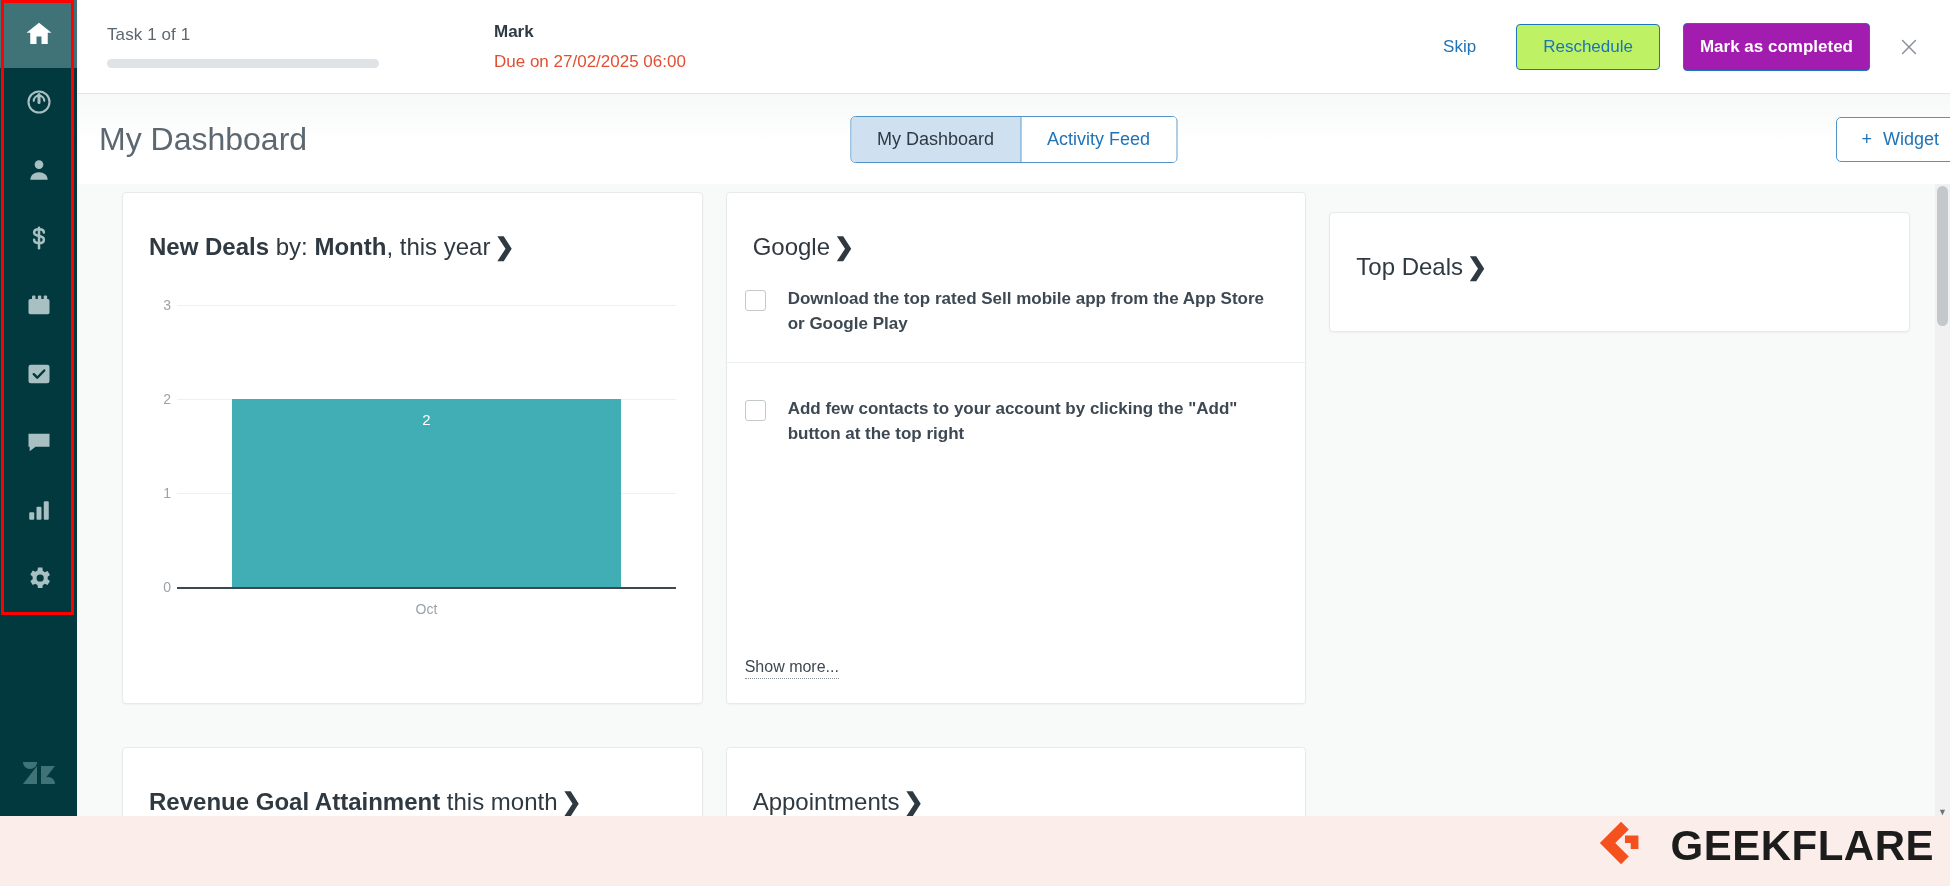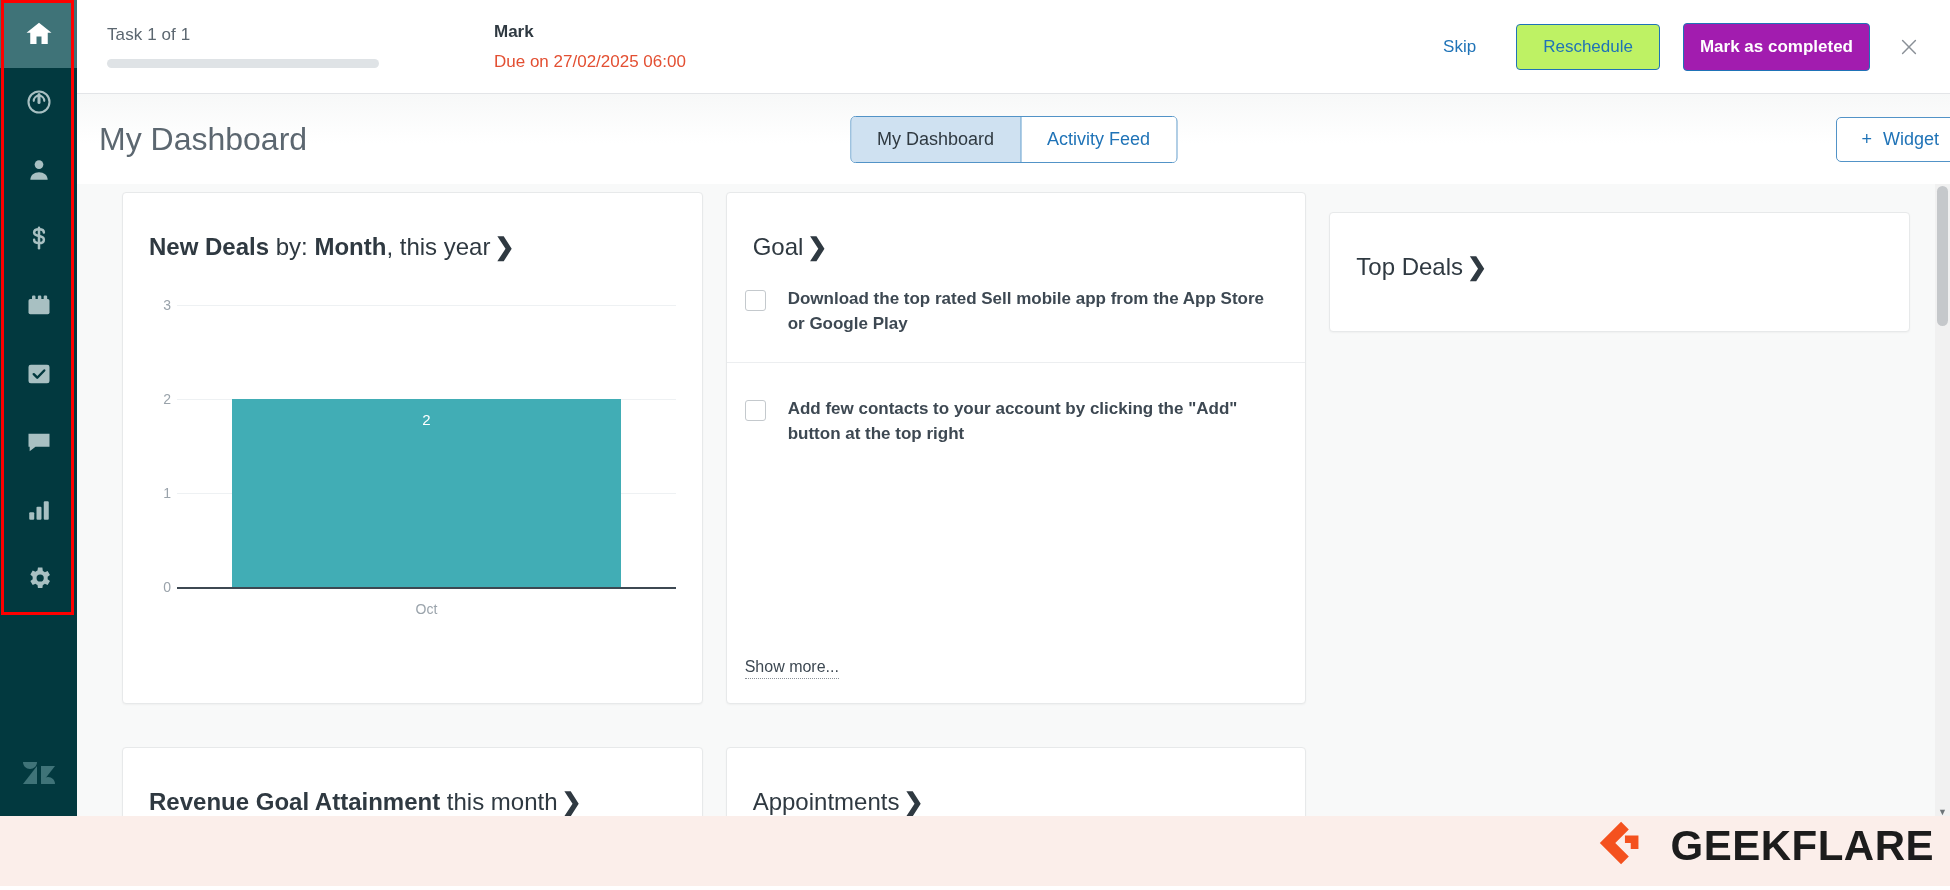--- a/index.html
+++ b/index.html
@@ -367,21 +367,21 @@
               </div>
               <div class="x-tick" style="left: 277.5px; top: 314px;">Oct</div>
             </div>
         </div>
       </section>
 
 
       <section class="widget widget-tall">
         <div class="widget-head">
           <div class="widget-title">
-            <span>Goal</span><span class="chev">❯</span>
+            <span>Google</span><span class="chev">❯</span>
           </div>
         </div>
         <div class="task-list">
           <div class="task-row">
             <div class="task-check"></div>
             <div class="task-text">Download the top rated Sell mobile app from the App Store or Google Play</div>
           </div>
           <div class="task-row" style="border-bottom:none;">
             <div class="task-check"></div>
             <div class="task-text">Add few contacts to your account by clicking the "Add" button at the top right</div>

